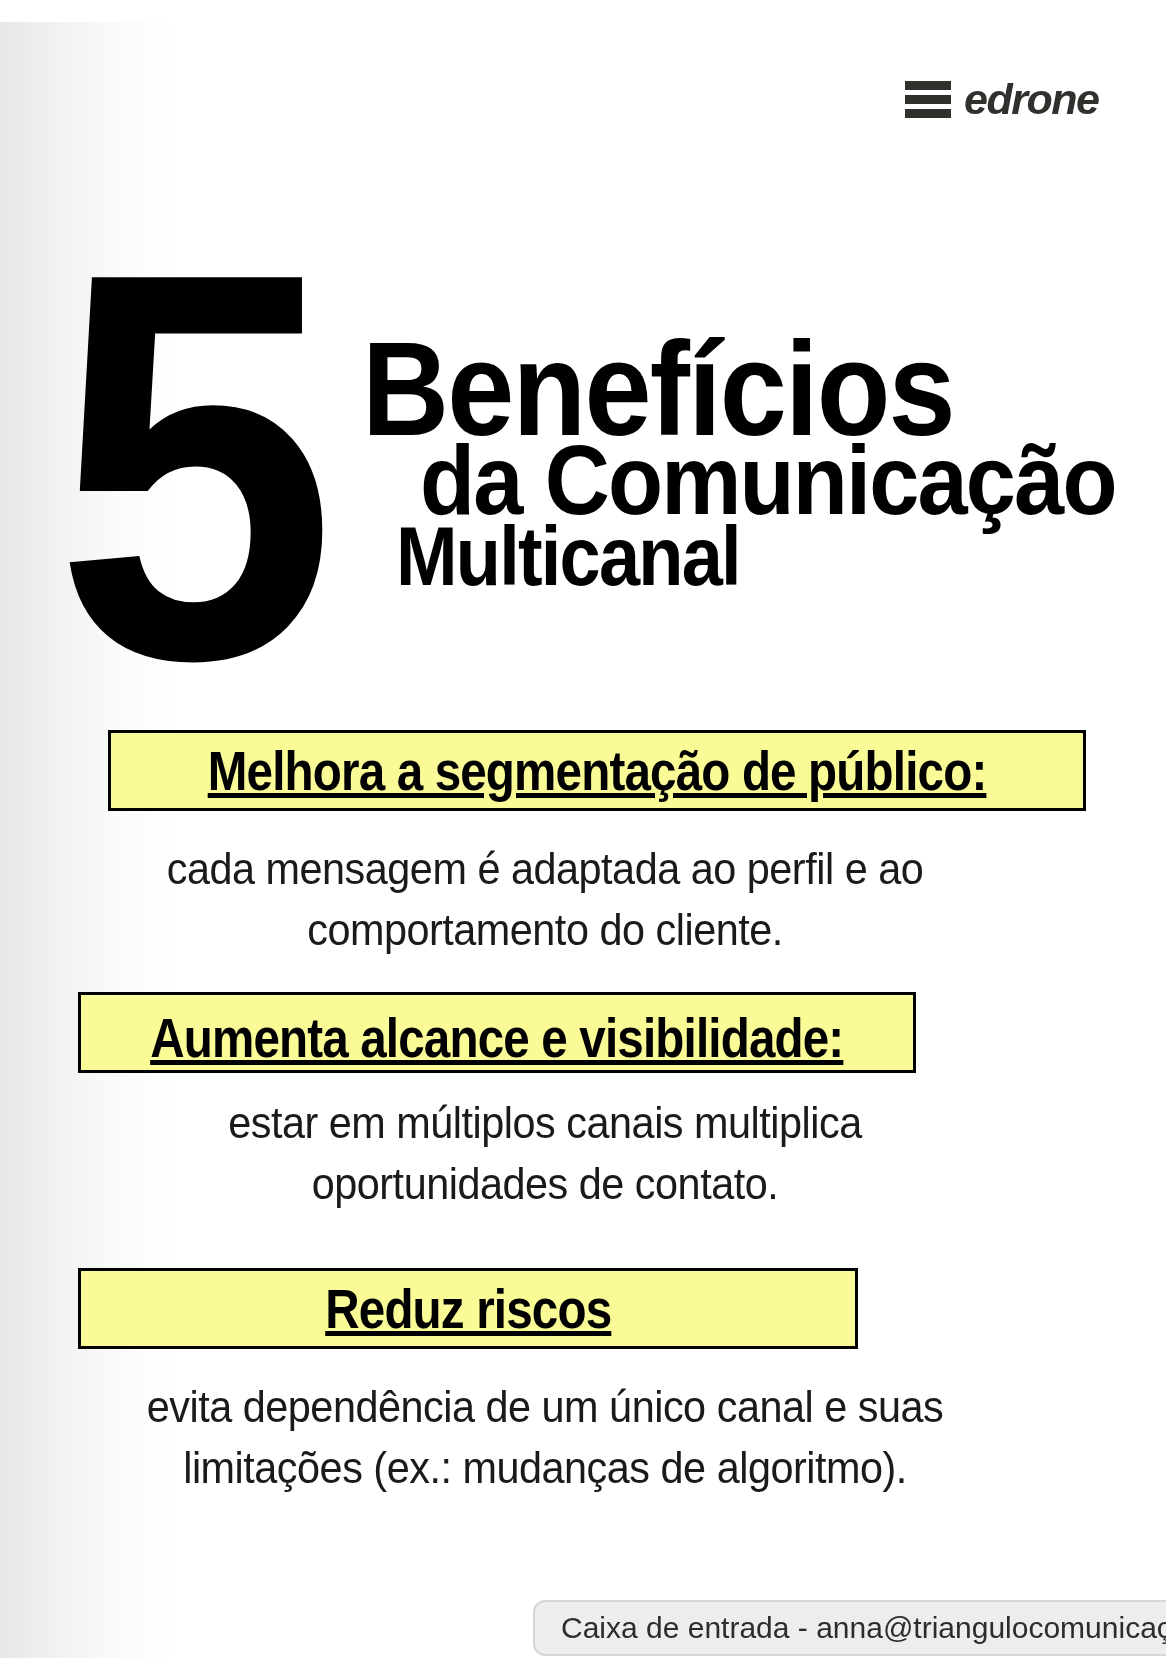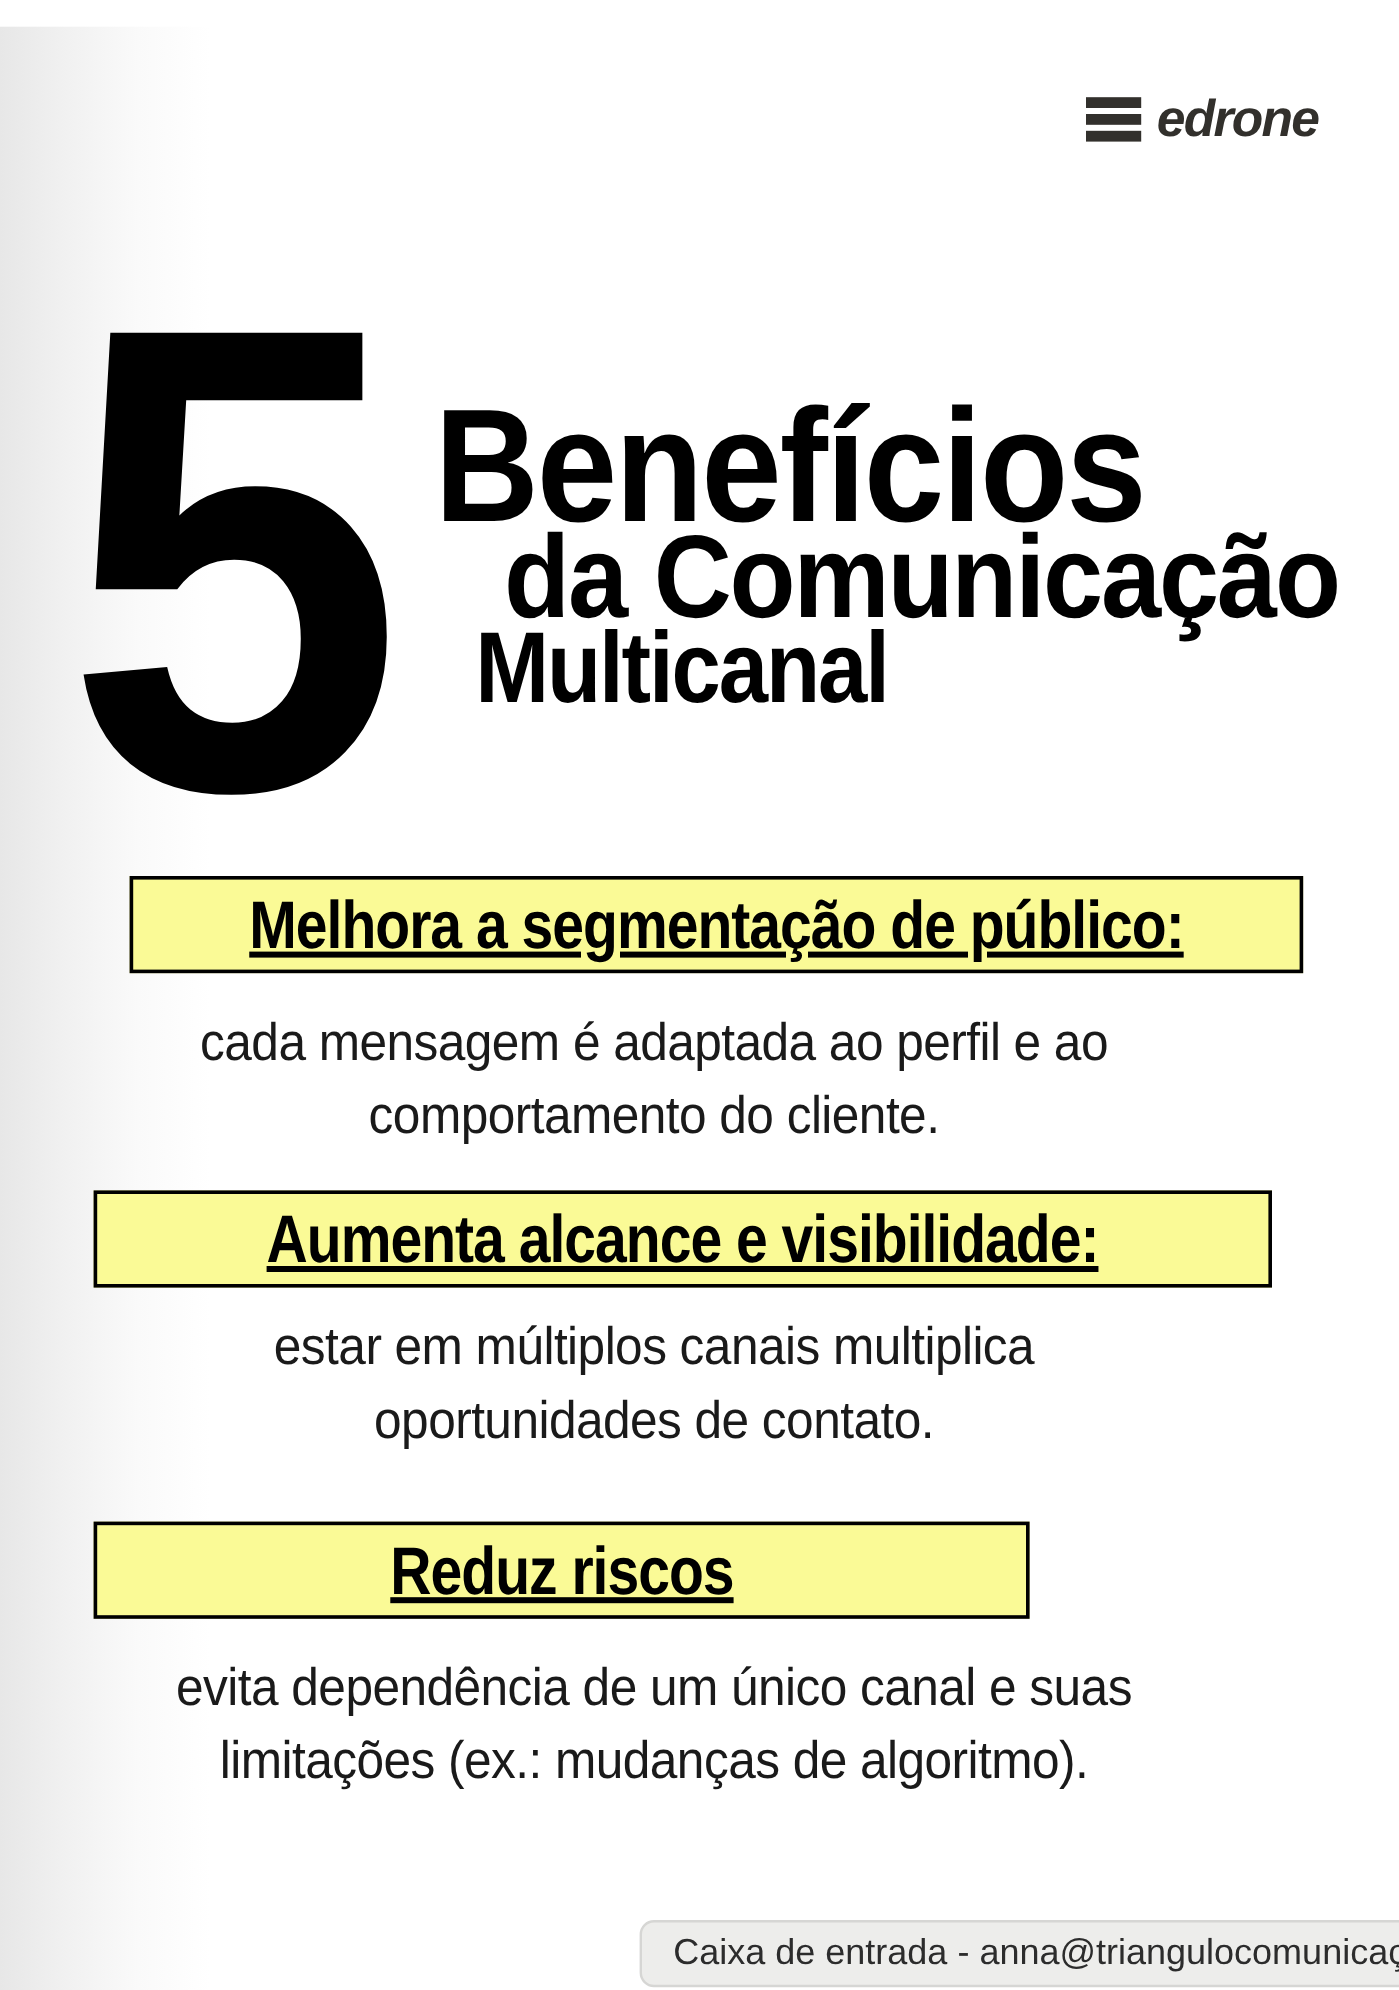--- a/index.html
+++ b/index.html
@@ -33,21 +33,21 @@
   .ybox{
     position:absolute;box-sizing:border-box;border:3px solid #000;
     background:var(--highlight-yellow,#fafa96);
     display:flex;align-items:center;justify-content:center;text-decoration:underline;
   }
   .ybox-text{
     font-size:56px;font-weight:700;letter-spacing:-1px;white-space:nowrap;
     display:inline-block;transform:scaleX(.85);transform-origin:center;
   }
   .ybox-s1{left:108px;top:708px;width:978px;height:81px;}
-  .ybox-s2{left:78px; top:970px;width:982px;height:81px;}
+  .ybox-s2{left:78px; top:970px;width:838px;height:81px;align-items:flex-end;}
   .ybox-s3{left:78px; top:1246px;width:780px;height:81px;}
   
   .para{
     position:absolute;left:5px;width:1080px;margin:0;text-align:center;
     font-size:44px;line-height:61px;font-weight:400;color:#1a1a1a;
     letter-spacing:-.5px;transform:scaleX(.94);transform-origin:center top;
   }
   .para span{display:block;}
   .para-s1{top:816px;}
   .para-s2{top:1070px;}

